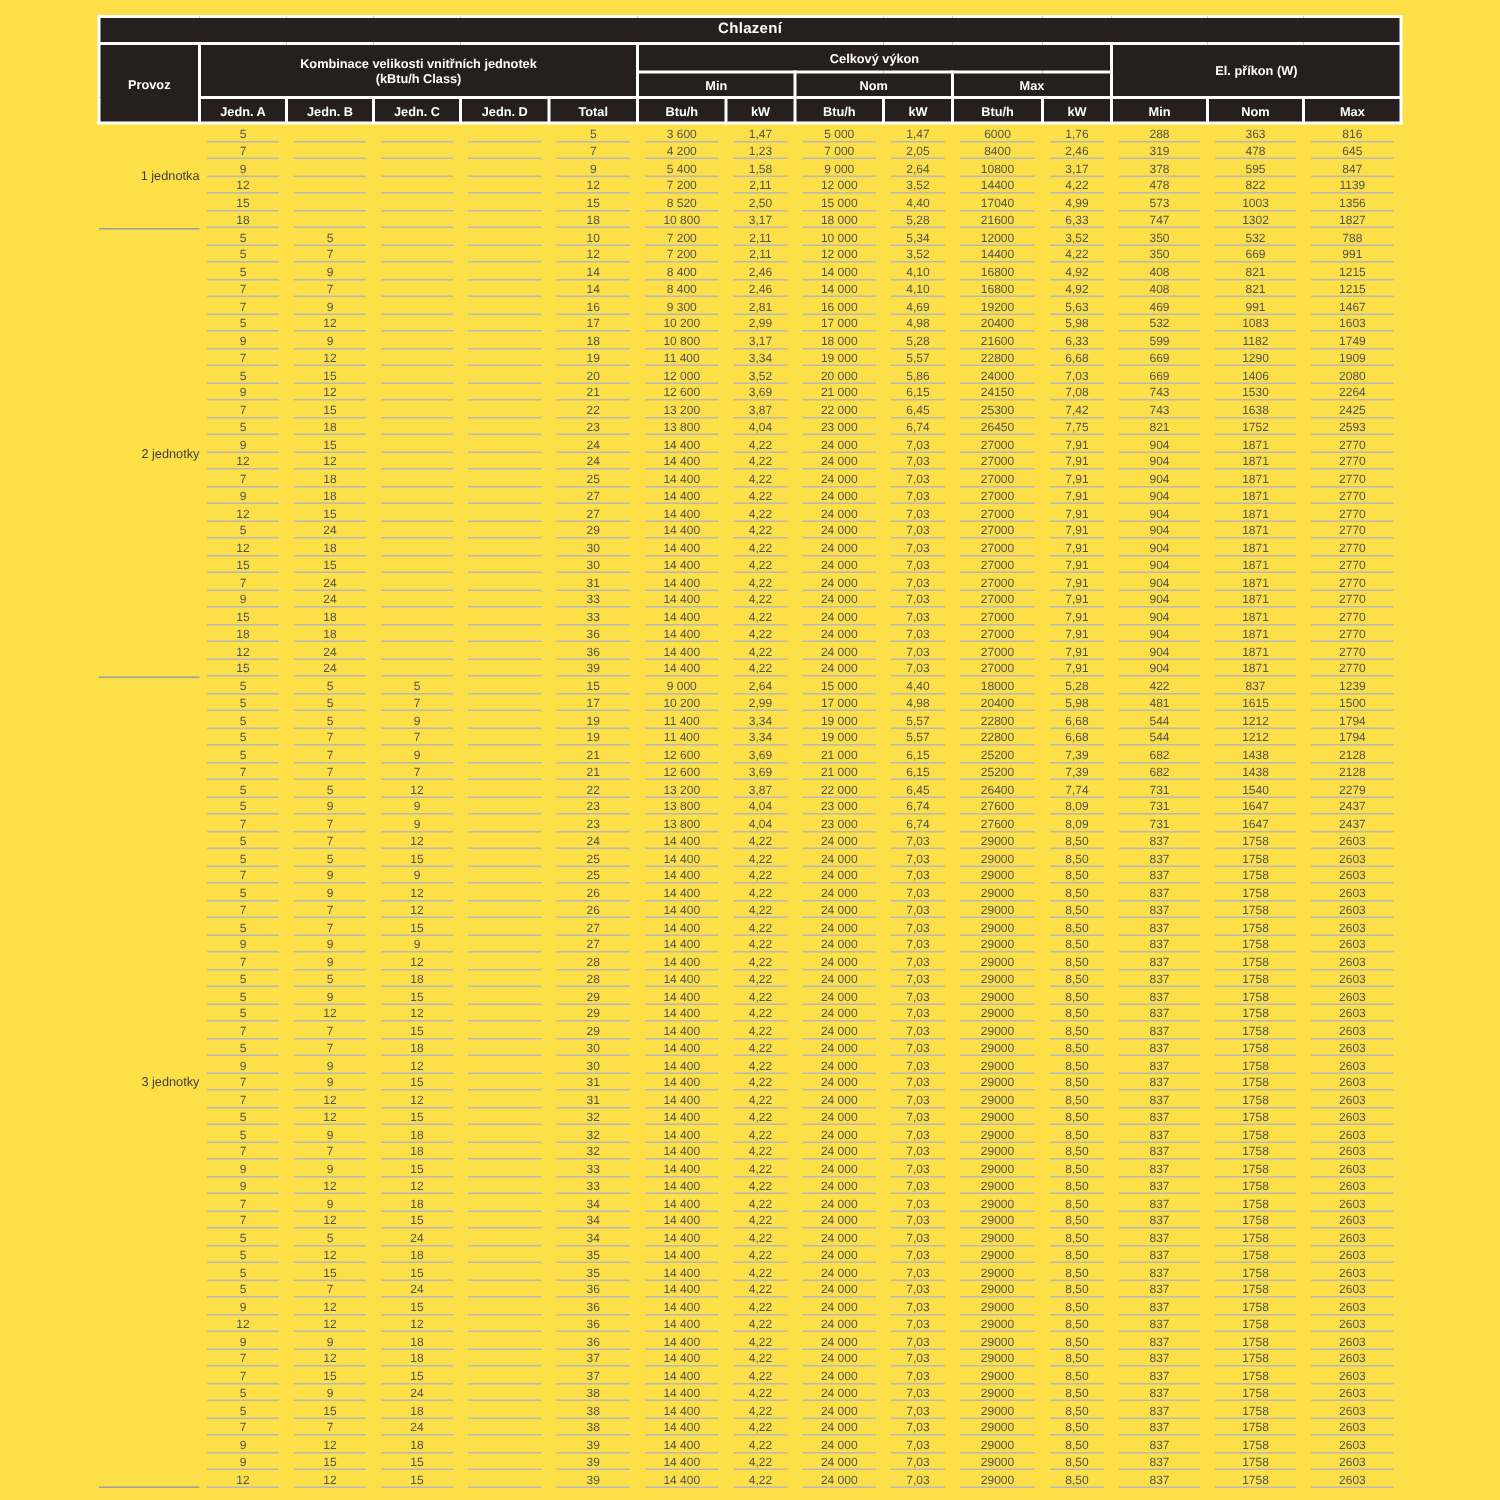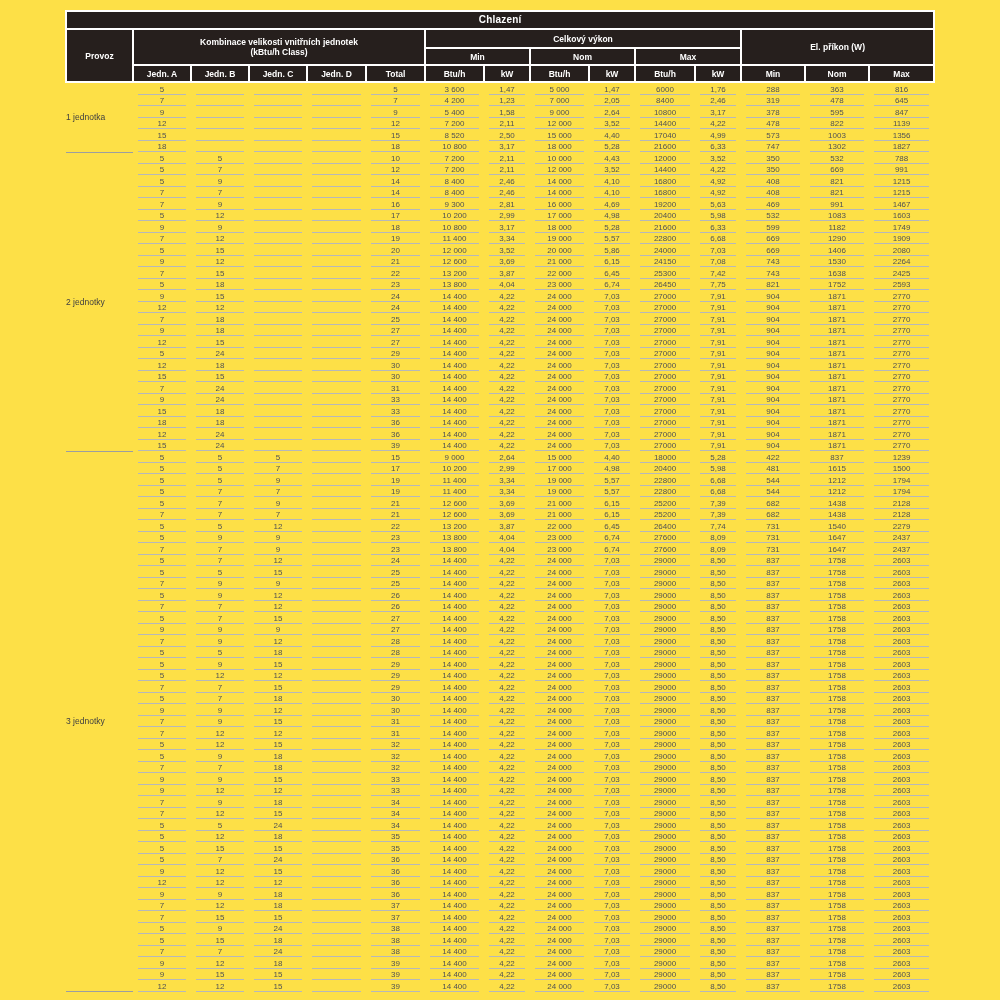--- a/index.html
+++ b/index.html
@@ -10,21 +10,21 @@
           font-weight:bold;font-size:8.5px;line-height:10px;text-align:center;padding:1px 0;}
   .tbl th.title-cell{font-size:10px;height:14px;letter-spacing:.2px;}
   .tbl thead tr.hrow-a th{height:15px;}
   .tbl thead tr.hrow-b th{height:13px;}
   .tbl thead tr.hrow-c th{height:13px;}
   .tbl .two-line div{line-height:10px;}
   .tbl tbody td{padding:0;height:11.5px;vertical-align:bottom;}
   .tbl tbody .u{display:flex;align-items:flex-end;justify-content:center;height:10.5px;margin:0 5px;
         border-bottom:1px solid var(--underline,#b6b8ba);font-size:8px;line-height:9px;
         color:var(--body-text,#515254);white-space:nowrap;overflow:visible;}
-  .tbl tbody td.provoz-cell{vertical-align:middle;text-align:left;font-size:8.5px;
+  .tbl tbody td.provoz-cell{vertical-align:middle;text-align:right;font-size:8.5px;
         color:#3e3e40;border-bottom:1px solid var(--group-line,#9c9ea0);}
 </style>
 </head>
 <body>
 
 <div class="page">
   <table class="tbl">
     <colgroup>
       <col style="width:67px">
         <col style="width:58px">
@@ -363,21 +363,21 @@
           <td>
             <span class="u">7 200</span>
           </td>
           <td>
             <span class="u">2,11</span>
           </td>
           <td>
             <span class="u">10 000</span>
           </td>
           <td>
-            <span class="u">4,43</span>
+            <span class="u">5,34</span>
           </td>
           <td>
             <span class="u">12000</span>
           </td>
           <td>
             <span class="u">3,52</span>
           </td>
           <td>
             <span class="u">350</span>
           </td>

